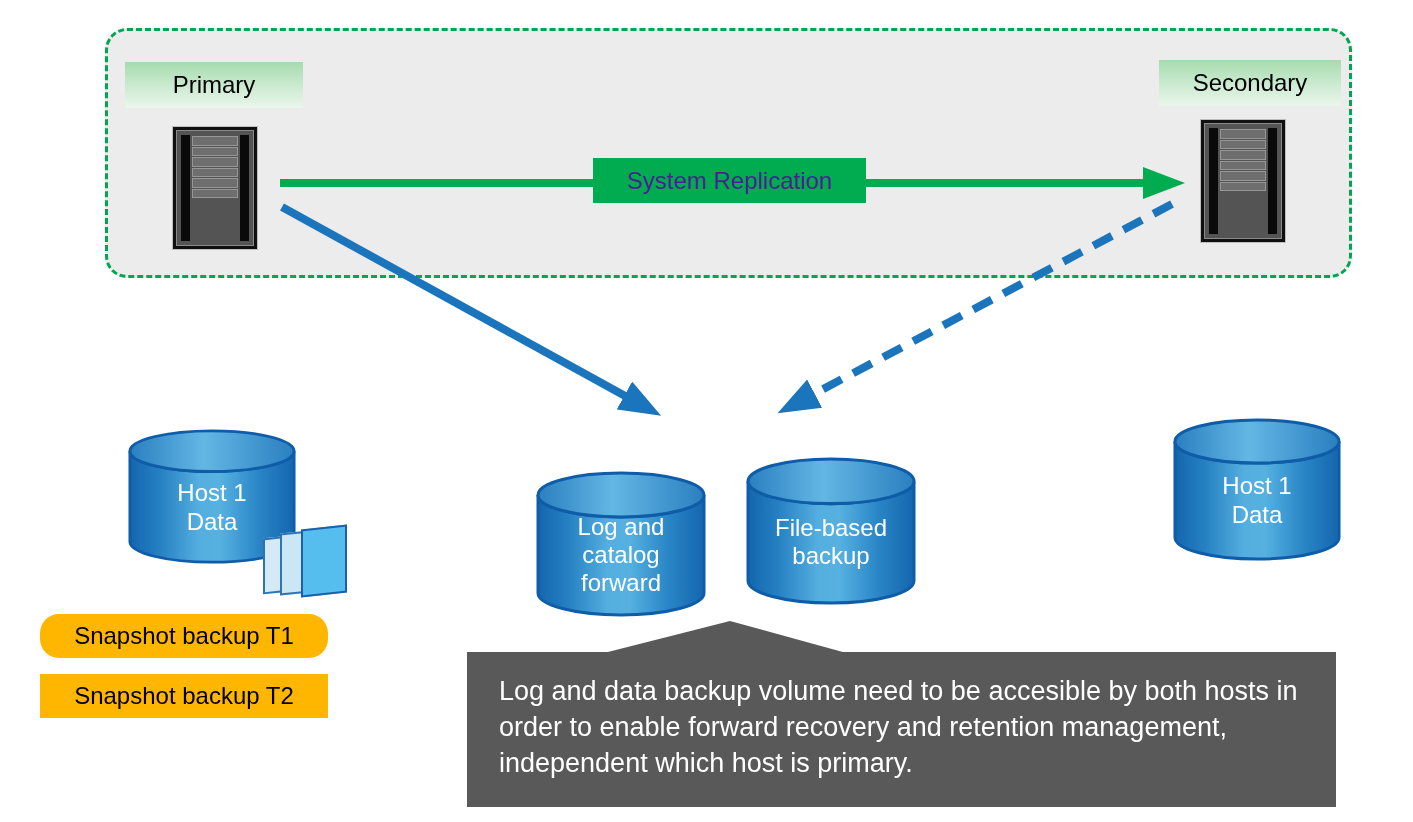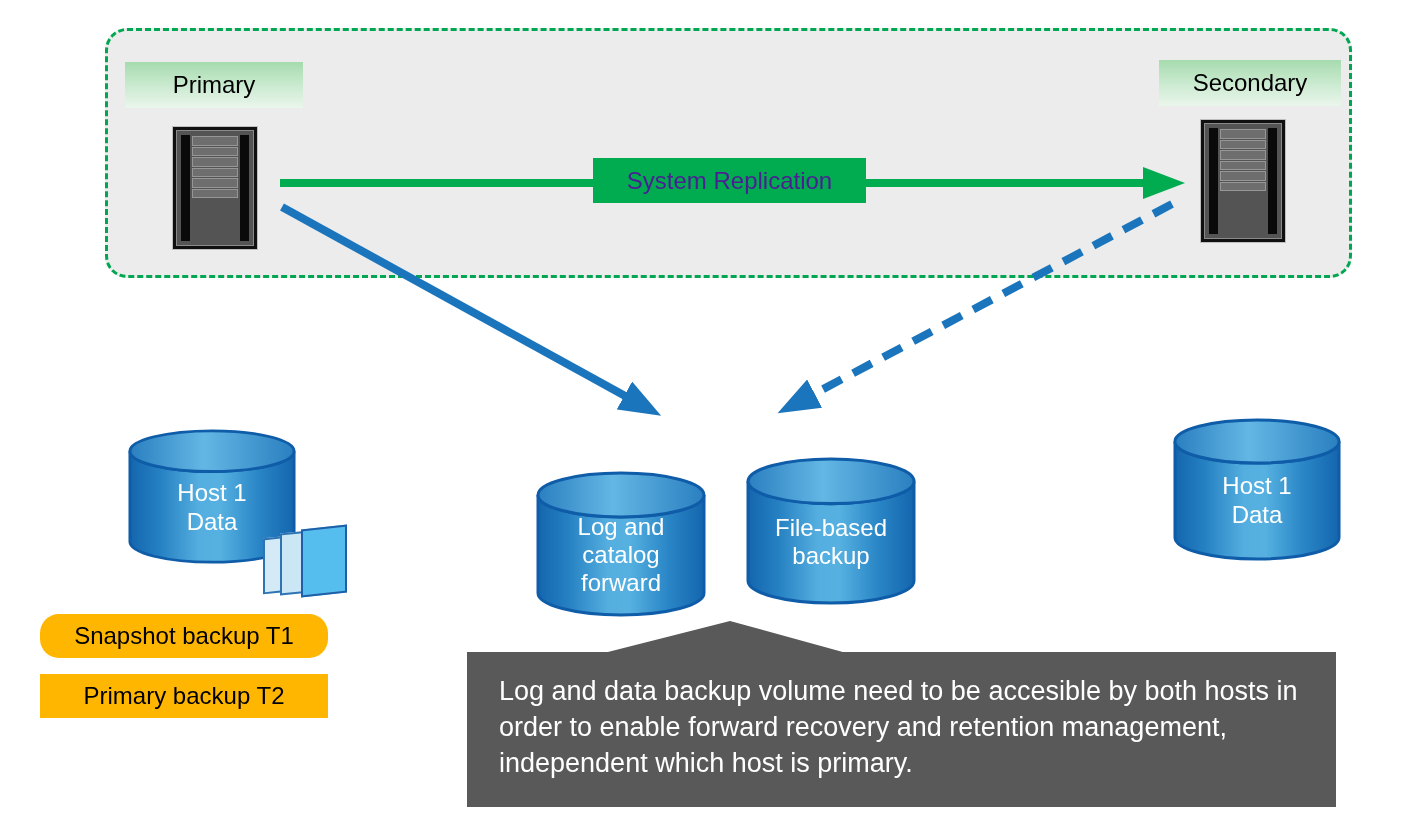--- a/index.html
+++ b/index.html
@@ -206,20 +206,20 @@
   <div class="cyl" style="left:1172px; top:417px; width:170px; height:145px;">
     <svg width="170" height="145" viewBox="0 0 172 148" preserveAspectRatio="none">
       <path d="M3,25 L3,123 A83,22 0 0 0 169,123 L169,25 A83,22 0 0 1 3,25 Z" fill="url(#cylBody)" stroke="#0F5CA8" stroke-width="3"></path>
       <ellipse cx="86" cy="25" rx="83" ry="22" fill="url(#cylTop)" stroke="#0F5CA8" stroke-width="3"></ellipse>
     </svg>
     <div class="cyl-text">Host 1
 Data</div>
   </div>
 
   <div class="snap-label t1">Snapshot backup T1</div>
-  <div class="snap-label t2">Primary backup T2</div>
+  <div class="snap-label t2">Snapshot backup T2</div>
 
   <div class="callout-tri"></div>
   <div class="callout-box">
     <span>Log and data backup volume need to be accesible by both hosts in order to enable forward recovery and retention management, independent which host is primary.</span>
   </div>
 
 </div>
 
 </body></html>

